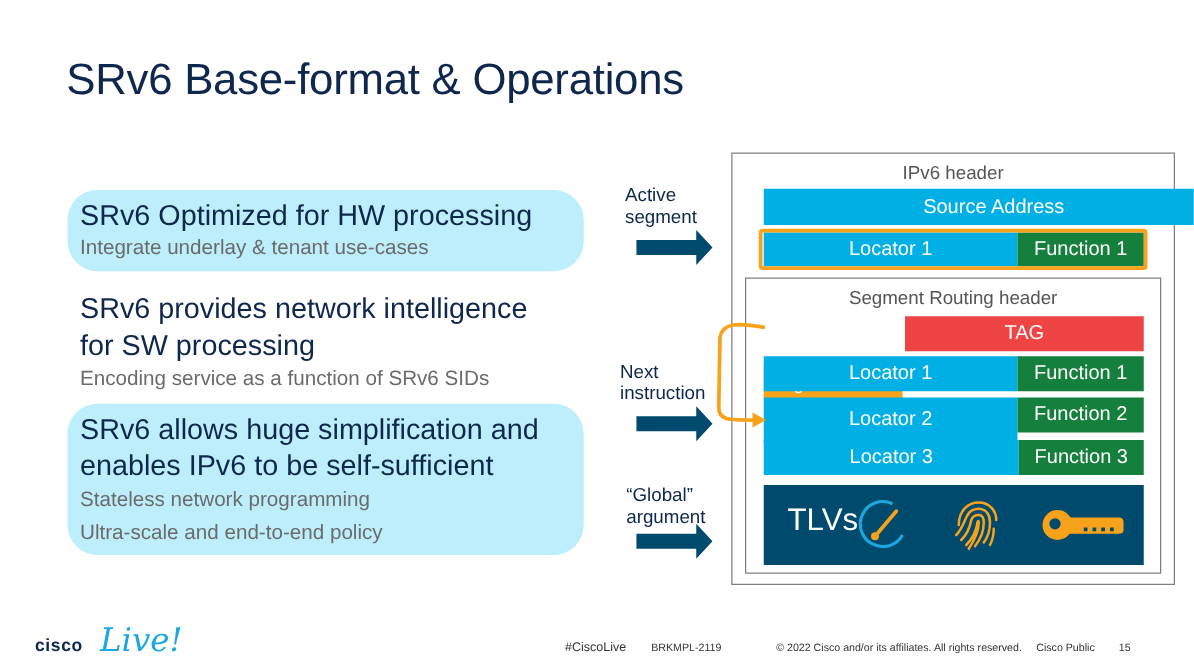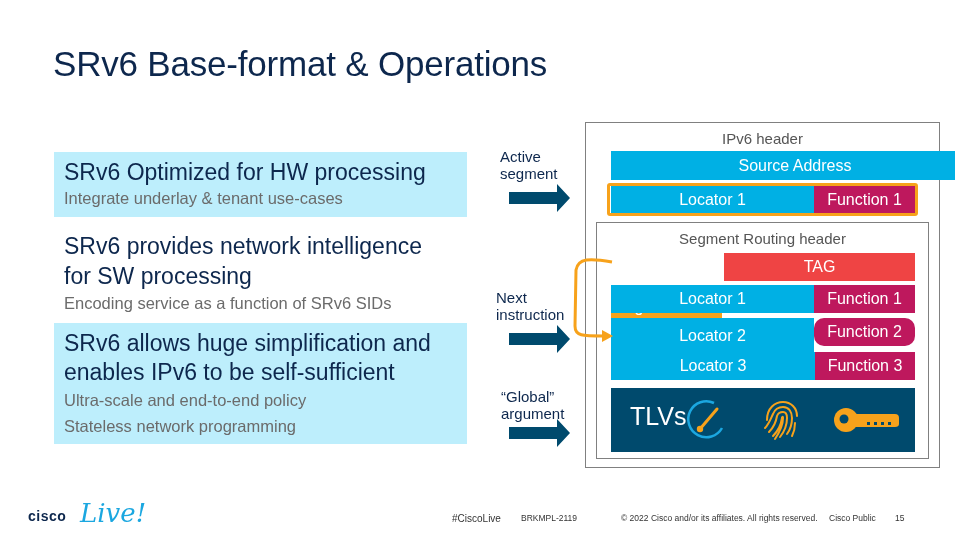--- a/index.html
+++ b/index.html
@@ -1,41 +1,41 @@
 <!DOCTYPE html>
 <html><head>
 <meta charset="utf-8">
 <style>
   html, body { margin:0; padding:0; }
   body { width:955px; height:534px; position:relative; background:#ffffff; overflow:hidden;
          font-family:"Liberation Sans", sans-serif; color:#0d274d; }
   .abs { position:absolute; }
   .title { left:53px; top:44px; font-size:35px; color:#0d274d; letter-spacing:-0.2px; white-space:nowrap; }
 
-  .point { position:absolute; left:54px; width:413px; box-sizing:border-box; padding-left:10px; }
+  .point { position:absolute; left:54px; width:413px; box-sizing:border-box; padding-left:10px;border-radius:24px; }
   .point.hl { background:#bdeefc; }
   .point .head { font-size:23px; line-height:29px; color:#0d274d; }
   .point .sub { font-size:16.5px; line-height:25px; color:#6b6b6b; }
   #p1 { top:152px; height:65px; padding-top:6px; }
   #p1 .sub { line-height:22px; }
   #p2 { top:229px; height:90px; padding-top:2px; }
   #p2 .head { line-height:30px; }
   #p3 { top:323px; height:121px; padding-top:6px; }
   #p3 .sub { line-height:26px; }
 
   .lbl { position:absolute; font-size:15px; line-height:17px; color:#0d274d; white-space:nowrap; }
   .arrow { position:absolute; width:62px; height:28px; }
 
   .outer { left:585px; top:122px; width:355px; height:346px; border:1.5px solid #808080; box-sizing:border-box; }
   .inner { left:596px; top:222px; width:333px; height:237px; border:1.5px solid #808080; box-sizing:border-box; }
   .cap { position:absolute; font-size:15px; color:#555; text-align:center; white-space:nowrap; }
   .bar { position:absolute; display:flex; align-items:center; justify-content:center;
          color:#ffffff; font-size:16px; white-space:nowrap; }
   .blue { background:#00b0e4; }
-  .green { background:#be185d; }
+  .green { background:#15803d; }
   .orange { background:#f7a21b;margin-top:40px; }
   .grey { background:#ef4444; }
   .hlbox { left:607px; top:183px; width:311px; height:33px; border:3.5px solid #f7a21b; border-radius:3px; box-sizing:border-box; }
   .tlv { left:611px; top:388px; width:304px; height:64px; background:#004a6d; }
   .tlv-label { position:absolute; left:19px; top:14px; font-size:25px; color:#ffffff; }
 
   .footer-logo { left:28px; top:498px; }
   .ft { position:absolute; top:513px; font-size:8.5px; color:#333; white-space:nowrap; }
 </style>
 </head>
@@ -48,22 +48,22 @@
   <div class="sub">Integrate underlay &amp; tenant use-cases</div>
 </div>
 <div class="point" id="p2">
   <div class="head">SRv6 provides network intelligence</div>
   <div class="head">for SW processing</div>
   <div class="sub">Encoding service as a function of SRv6 SIDs</div>
 </div>
 <div class="point hl" id="p3">
   <div class="head">SRv6 allows huge simplification and</div>
   <div class="head">enables IPv6 to be self-sufficient</div>
+  <div class="sub">Stateless network programming</div>
   <div class="sub">Ultra-scale and end-to-end policy</div>
-  <div class="sub">Stateless network programming</div>
 </div>
 
 <div class="lbl" style="left:500px;top:148px;">
   <div>Active</div>
   <div>segment</div>
 </div>
 <svg class="arrow" style="left:509px;top:184px;" viewBox="0 0 62 28">
   <polygon points="0,8 48,8 48,0 61,14 48,28 48,20 0,20" fill="#004a6d"></polygon>
 </svg>
 
@@ -109,21 +109,21 @@
 <div class="bar blue" style="left:611px;top:285px;width:203px;height:28px;">
   <span>Locator 1</span>
 </div>
 <div class="bar green" style="left:814px;top:285px;width:101px;height:28px;">
   <span>Function 1</span>
 </div>
 
 <div class="bar blue" style="left:611px;top:318px;width:203px;height:36px;">
   <span>Locator 2</span>
 </div>
-<div class="bar green" style="left:814px;top:318px;width:101px;height:28px;border-radius:10px;">
+<div class="bar green" style="left:814px;top:318px;width:101px;height:28px;">
   <span>Function 2</span>
 </div>
 
 <div class="bar blue" style="left:611px;top:352px;width:204px;height:28px;">
   <span>Locator 3</span>
 </div>
 <div class="bar green" style="left:815px;top:352px;width:100px;height:28px;">
   <span>Function 3</span>
 </div>
 

